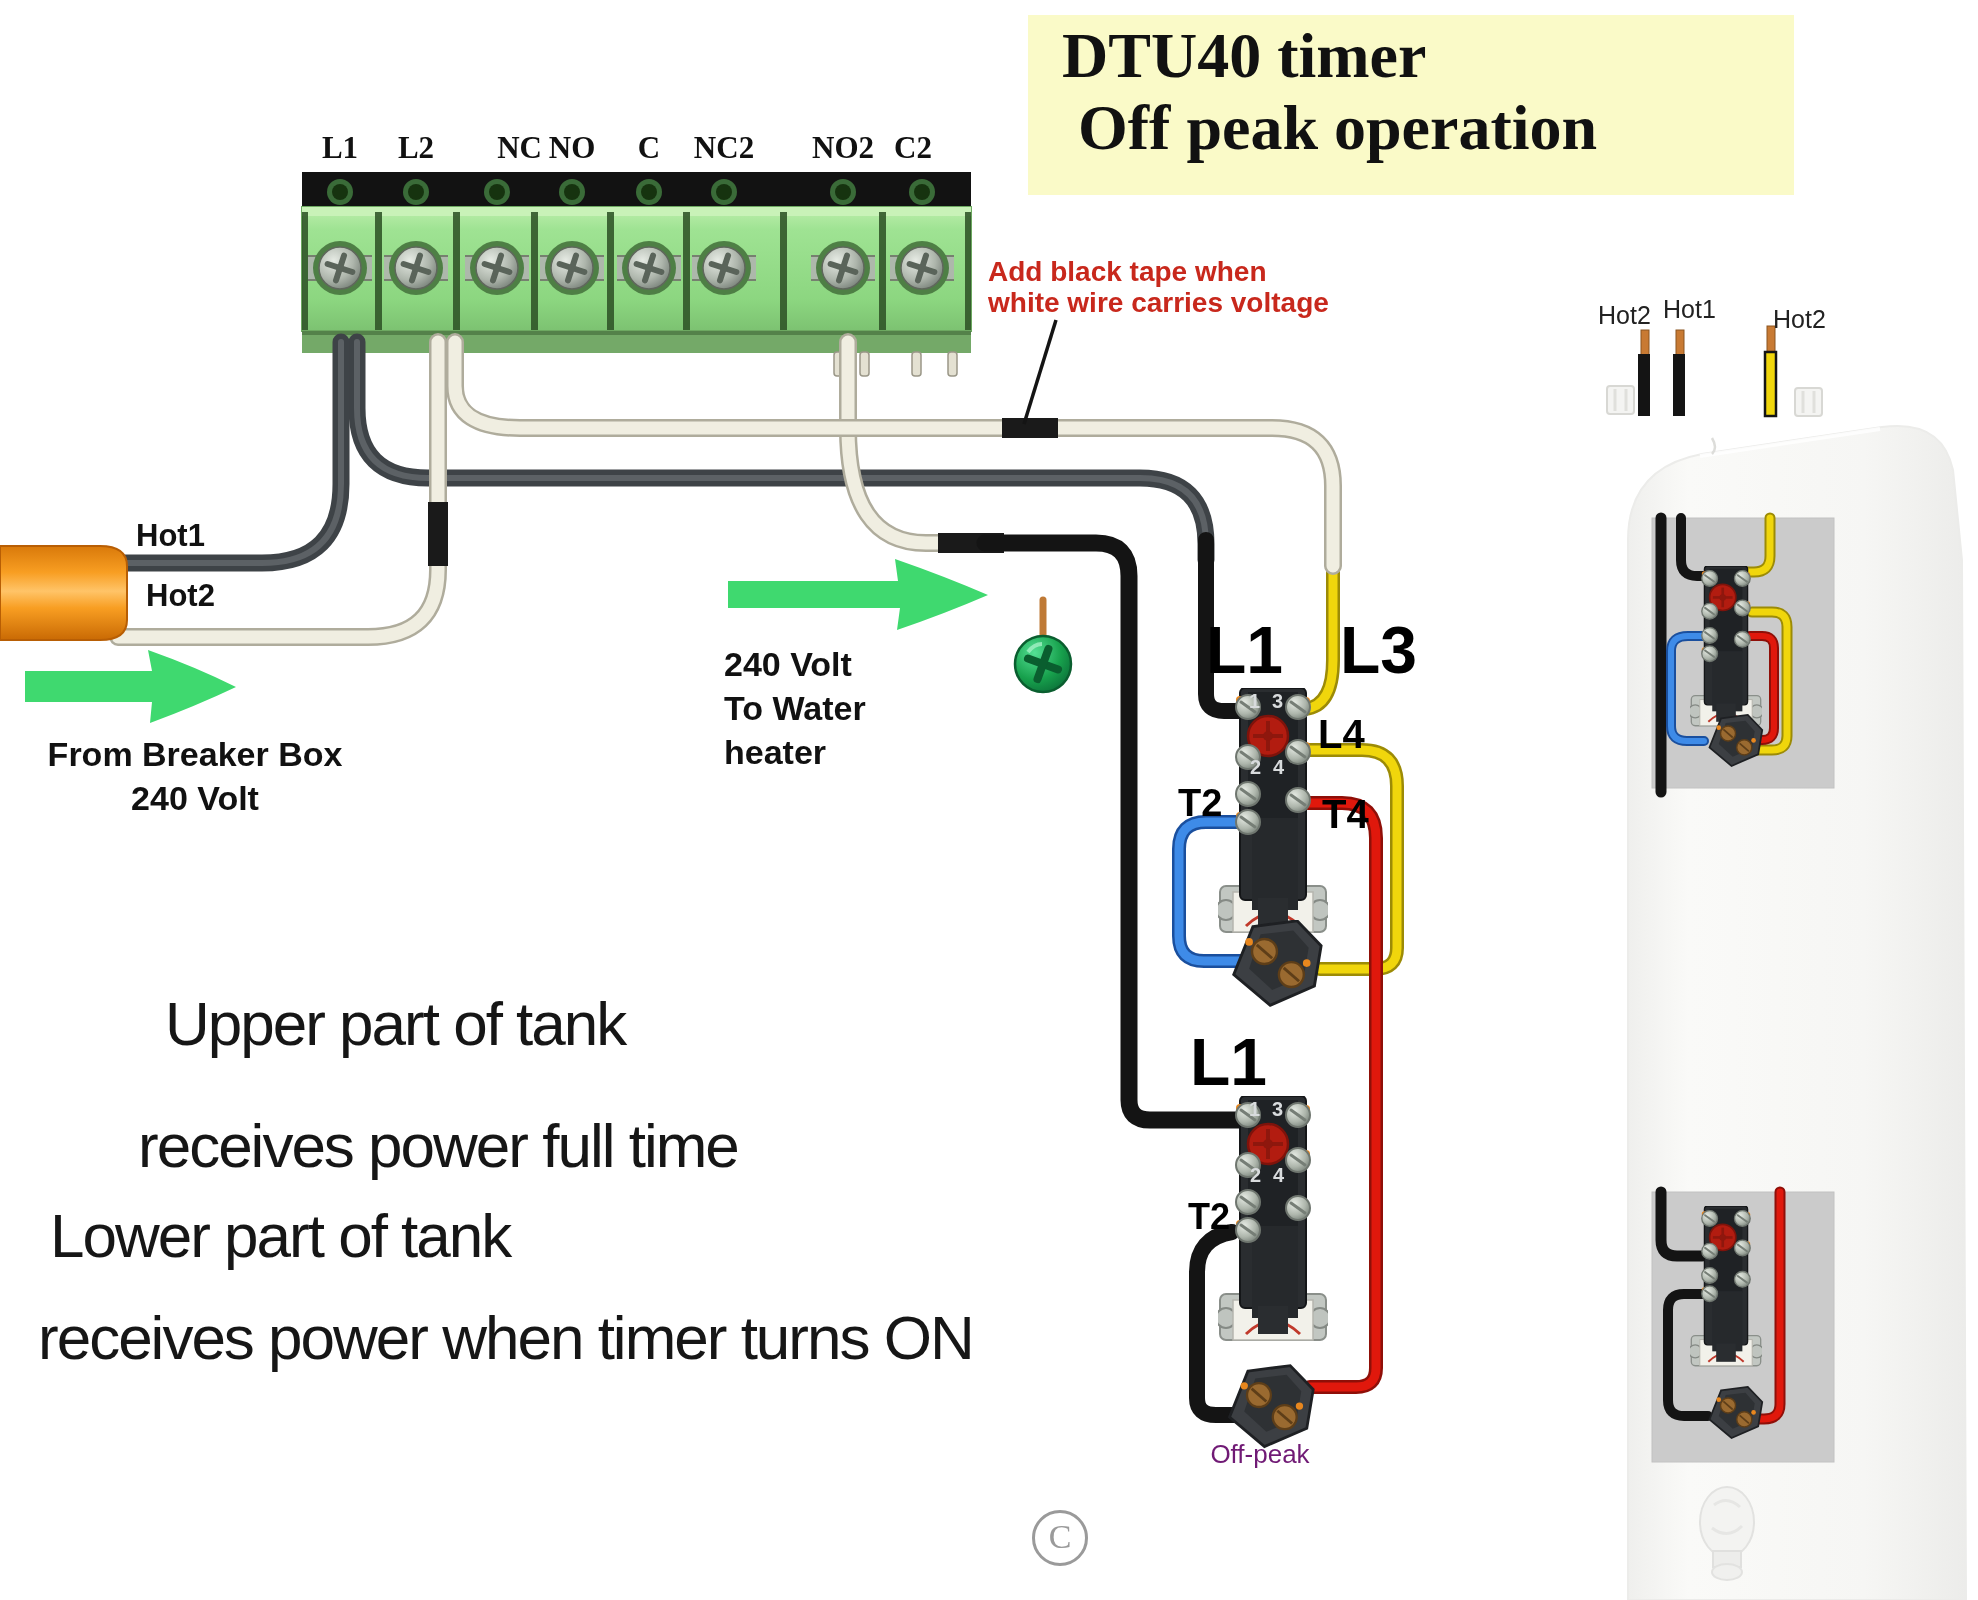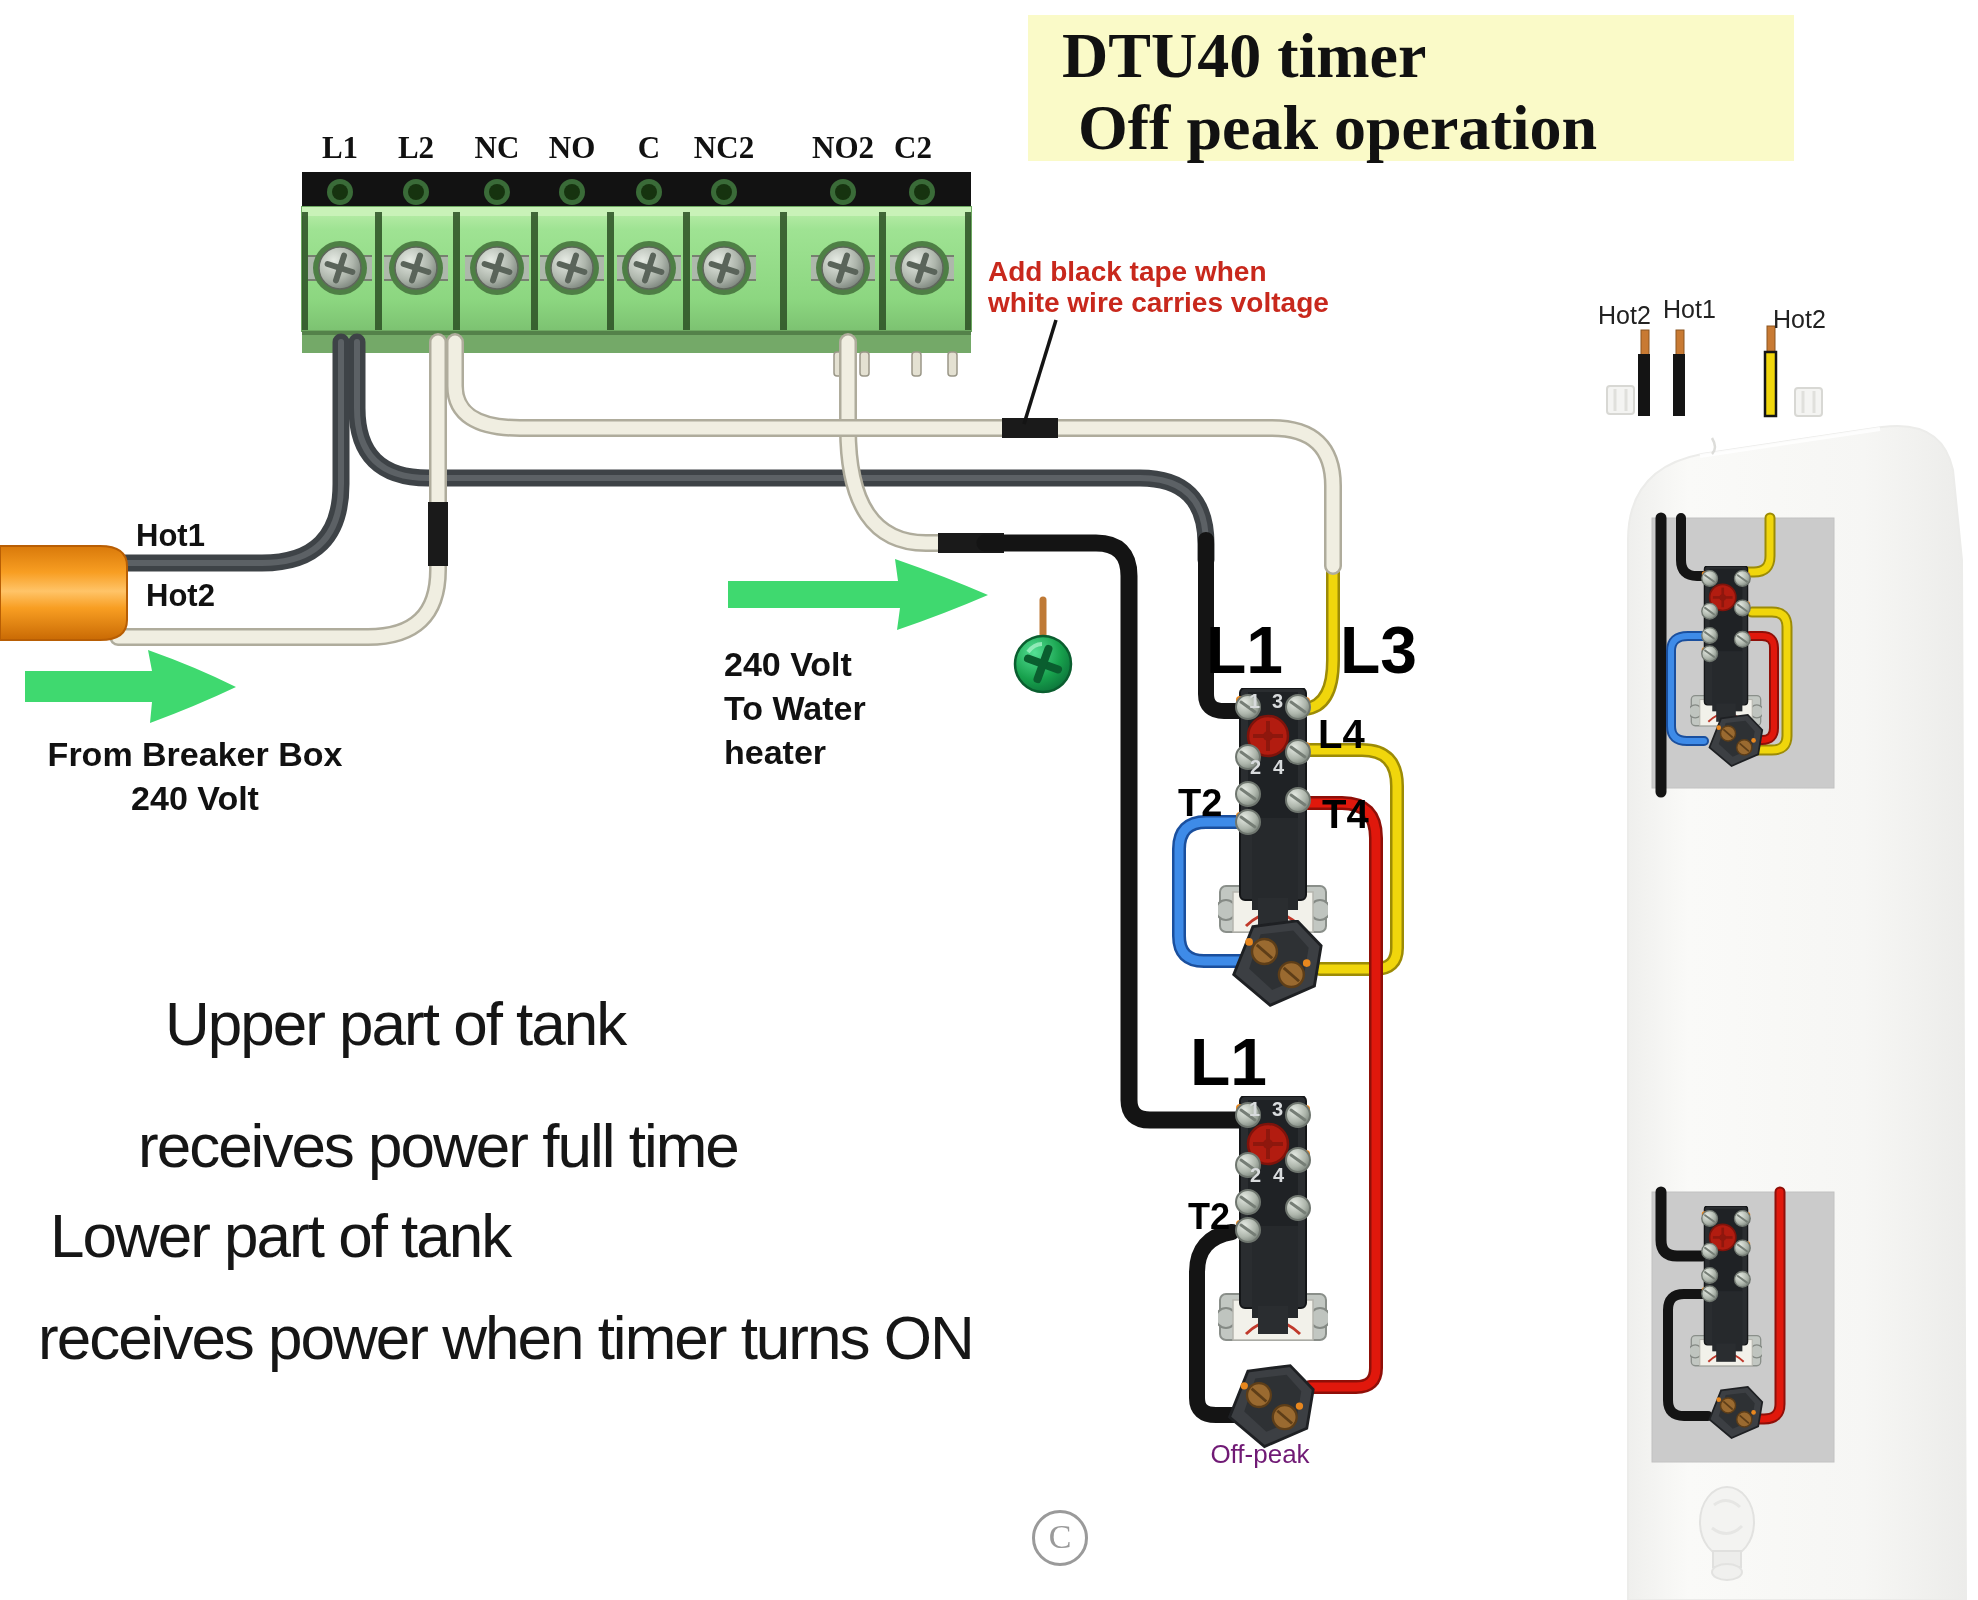--- a/index.html
+++ b/index.html
@@ -1,21 +1,21 @@
 <!DOCTYPE html>
 <html><head>
 <meta charset="utf-8">
 <style>
   html,body{margin:0;padding:0;background:#fff;}
   #stage{position:relative;width:1978px;height:1600px;background:#ffffff;overflow:hidden;
          font-family:"Liberation Sans","DejaVu Sans",sans-serif;color:#111;}
   #art{position:absolute;left:0;top:0;width:1978px;height:1600px;}
   .abs{position:absolute;white-space:nowrap;}
   .serifb{font-family:"Liberation Serif","DejaVu Serif",serif;font-weight:bold;}
-  .title-box{left:1028px;top:15px;width:766px;height:146px;background:#FAFAC8;}
+  .title-box{left:1028px;top:15px;width:766px;height:180px;background:#FAFAC8;}
   .title-l1{left:34px;top:4px;font-size:64px;line-height:74px;}
   .title-l2{left:50px;top:76px;font-size:64px;line-height:74px;}
   .termlabel{top:130px;width:90px;text-align:center;font-size:31px;}
   .rednote{left:988px;top:256px;font-size:28px;line-height:31px;color:#C8281C;font-weight:bold;white-space:nowrap;}
   .hotlbl{font-size:31px;font-weight:bold;}
   .bold34{font-size:34px;font-weight:bold;line-height:44px;margin-top:26px;}
   .bigwire{font-weight:bold;color:#000;}
   .bignote{font-size:62px;letter-spacing:-2px;color:#161616;}
   .offpeak{font-size:26px;color:#701a75;text-align:center;line-height:45px;}
   .tanklbl{font-size:25px;color:#222;}
@@ -296,21 +296,21 @@
   <line x1="1056" y1="320" x2="1024" y2="424" stroke="#141414" stroke-width="3.5"></line>
 </svg>
 
 <div class="abs title-box">
   <div class="abs serifb title-l1">DTU40 timer</div>
   <div class="abs serifb title-l2">Off peak operation</div>
 </div>
 
 <div class="abs serifb termlabel" style="left:295px;">L1</div>
 <div class="abs serifb termlabel" style="left:371px;">L2</div>
-<div class="abs serifb termlabel" style="left:452px;">NC</div>
+<div class="abs serifb termlabel" style="left:452px;text-align:right;">NC</div>
 <div class="abs serifb termlabel" style="left:527px;">NO</div>
 <div class="abs serifb termlabel" style="left:604px;">C</div>
 <div class="abs serifb termlabel" style="left:679px;">NC2</div>
 <div class="abs serifb termlabel" style="left:798px;">NO2</div>
 <div class="abs serifb termlabel" style="left:868px;">C2</div>
 
 <div class="abs rednote" style="font-weight:bold;">
   <div>Add black tape when</div>
   <div>white wire carries voltage</div>
 </div>

